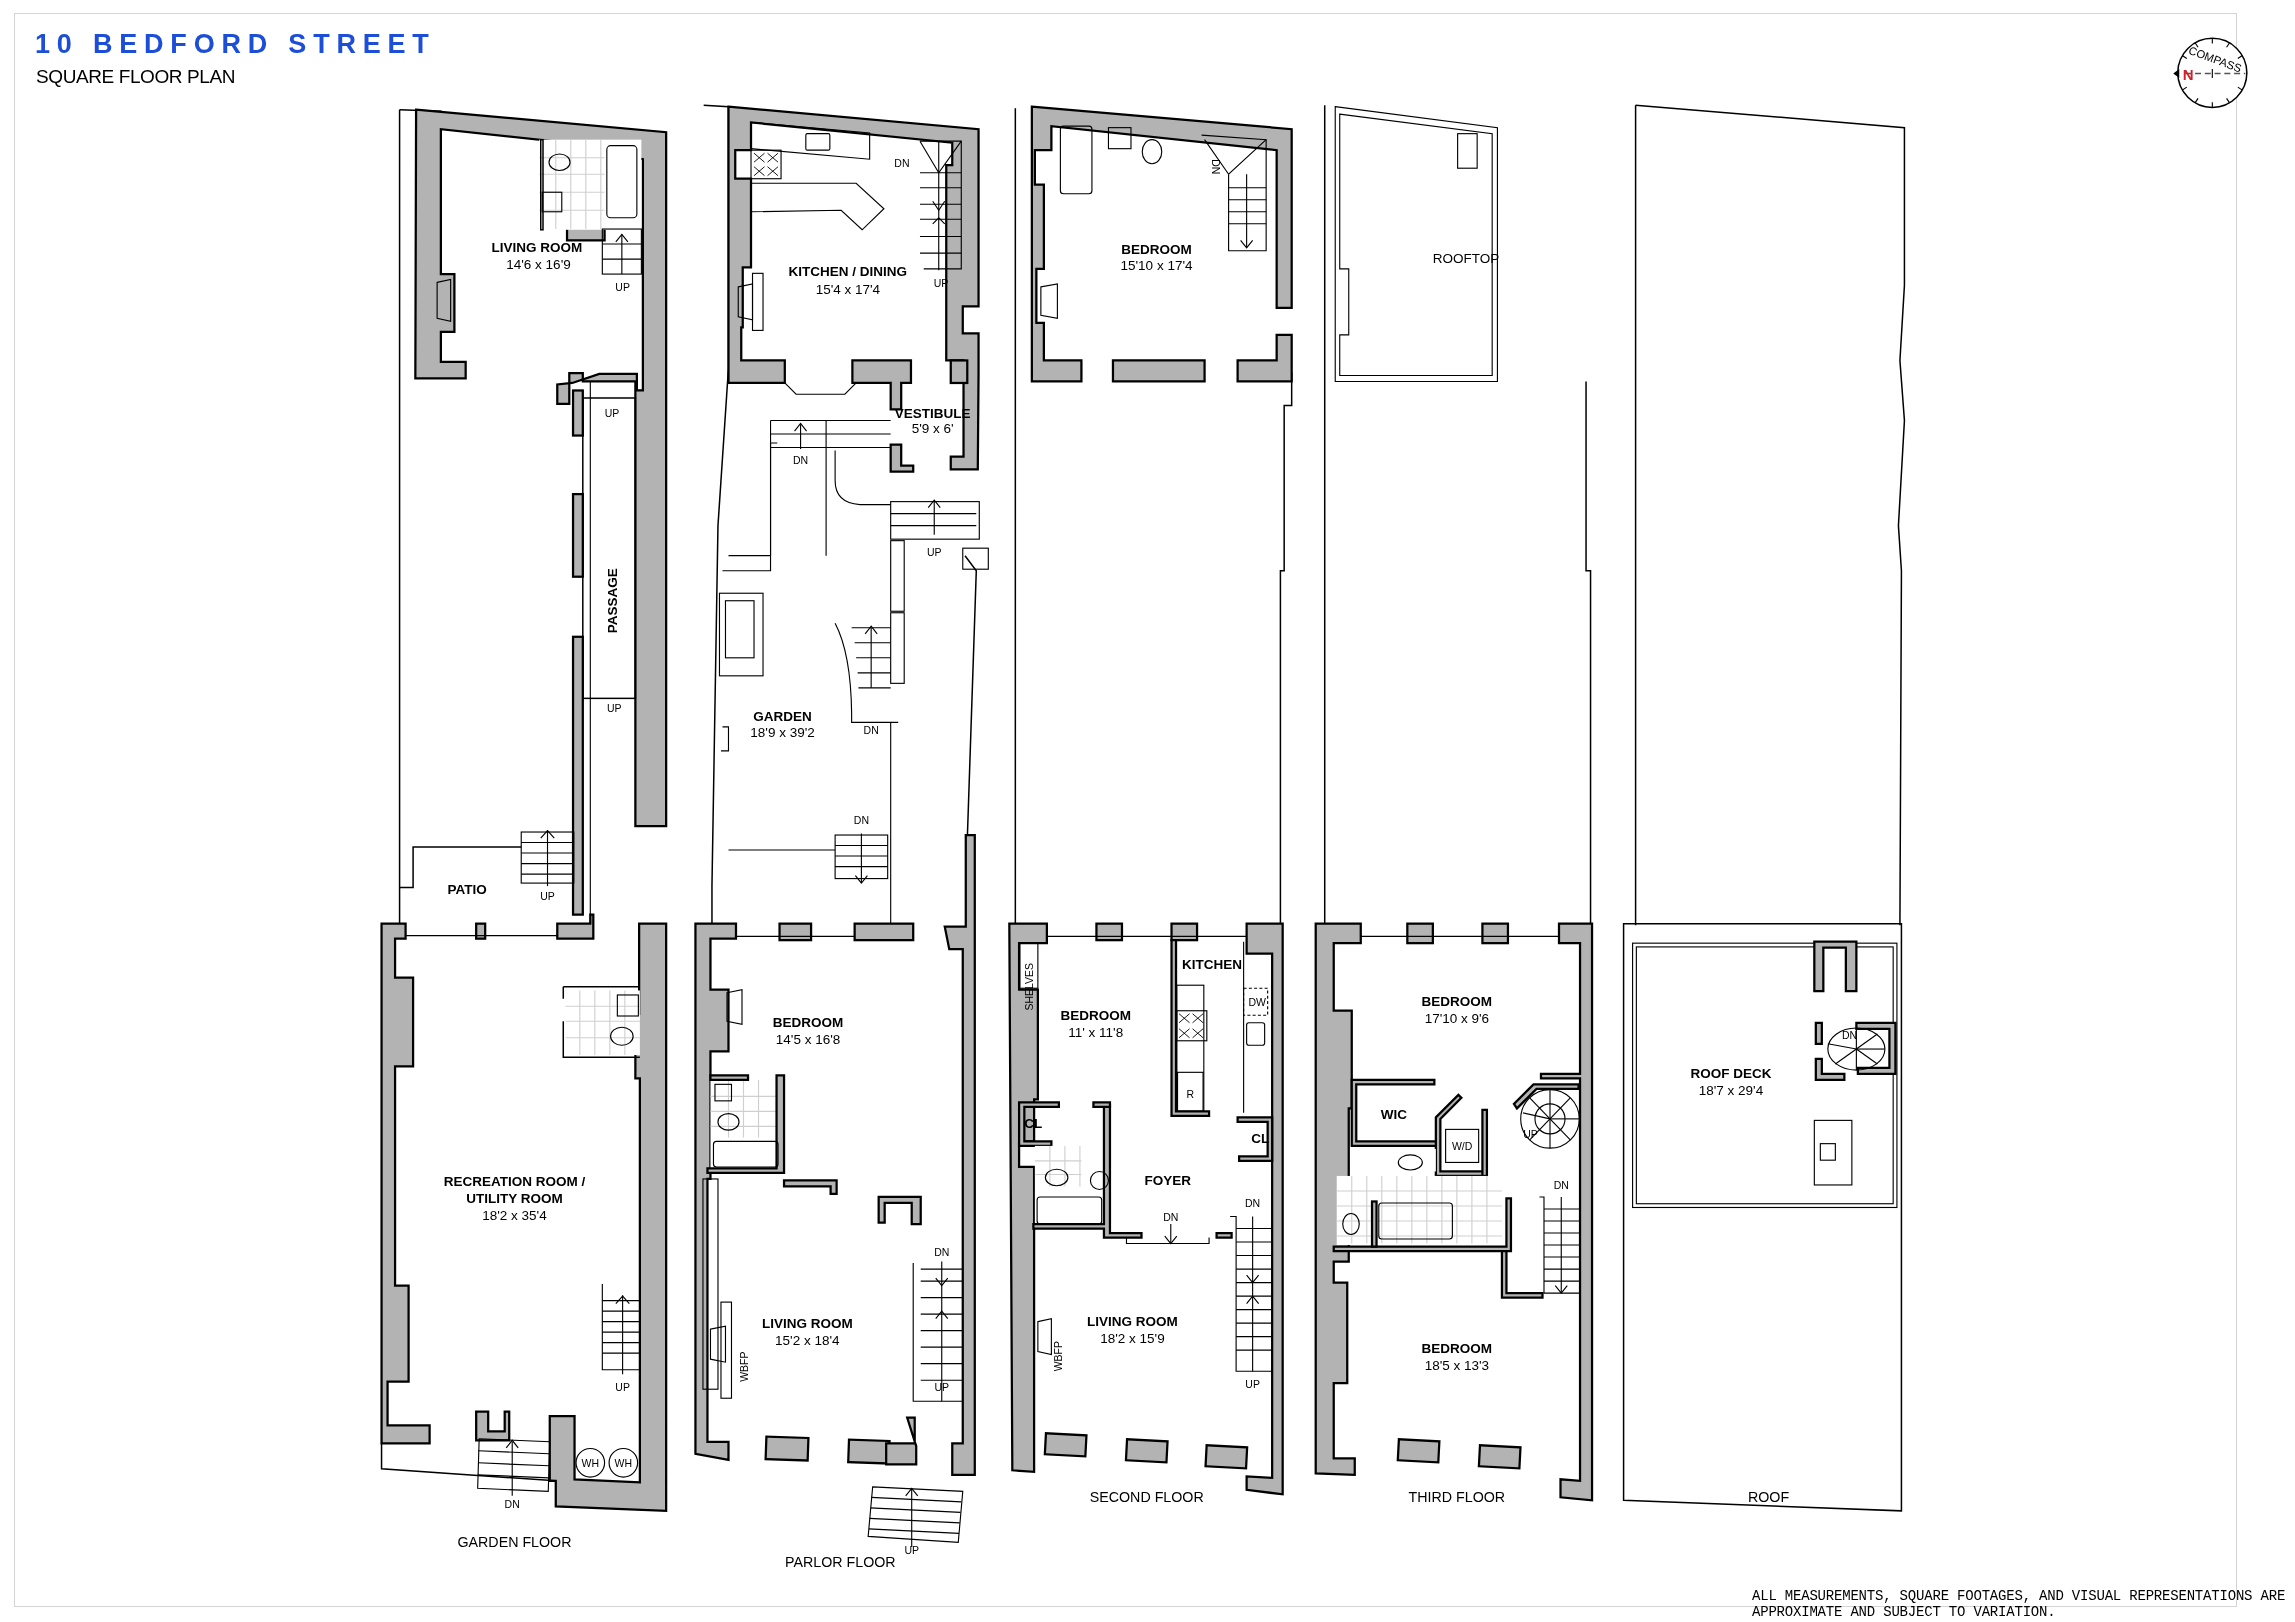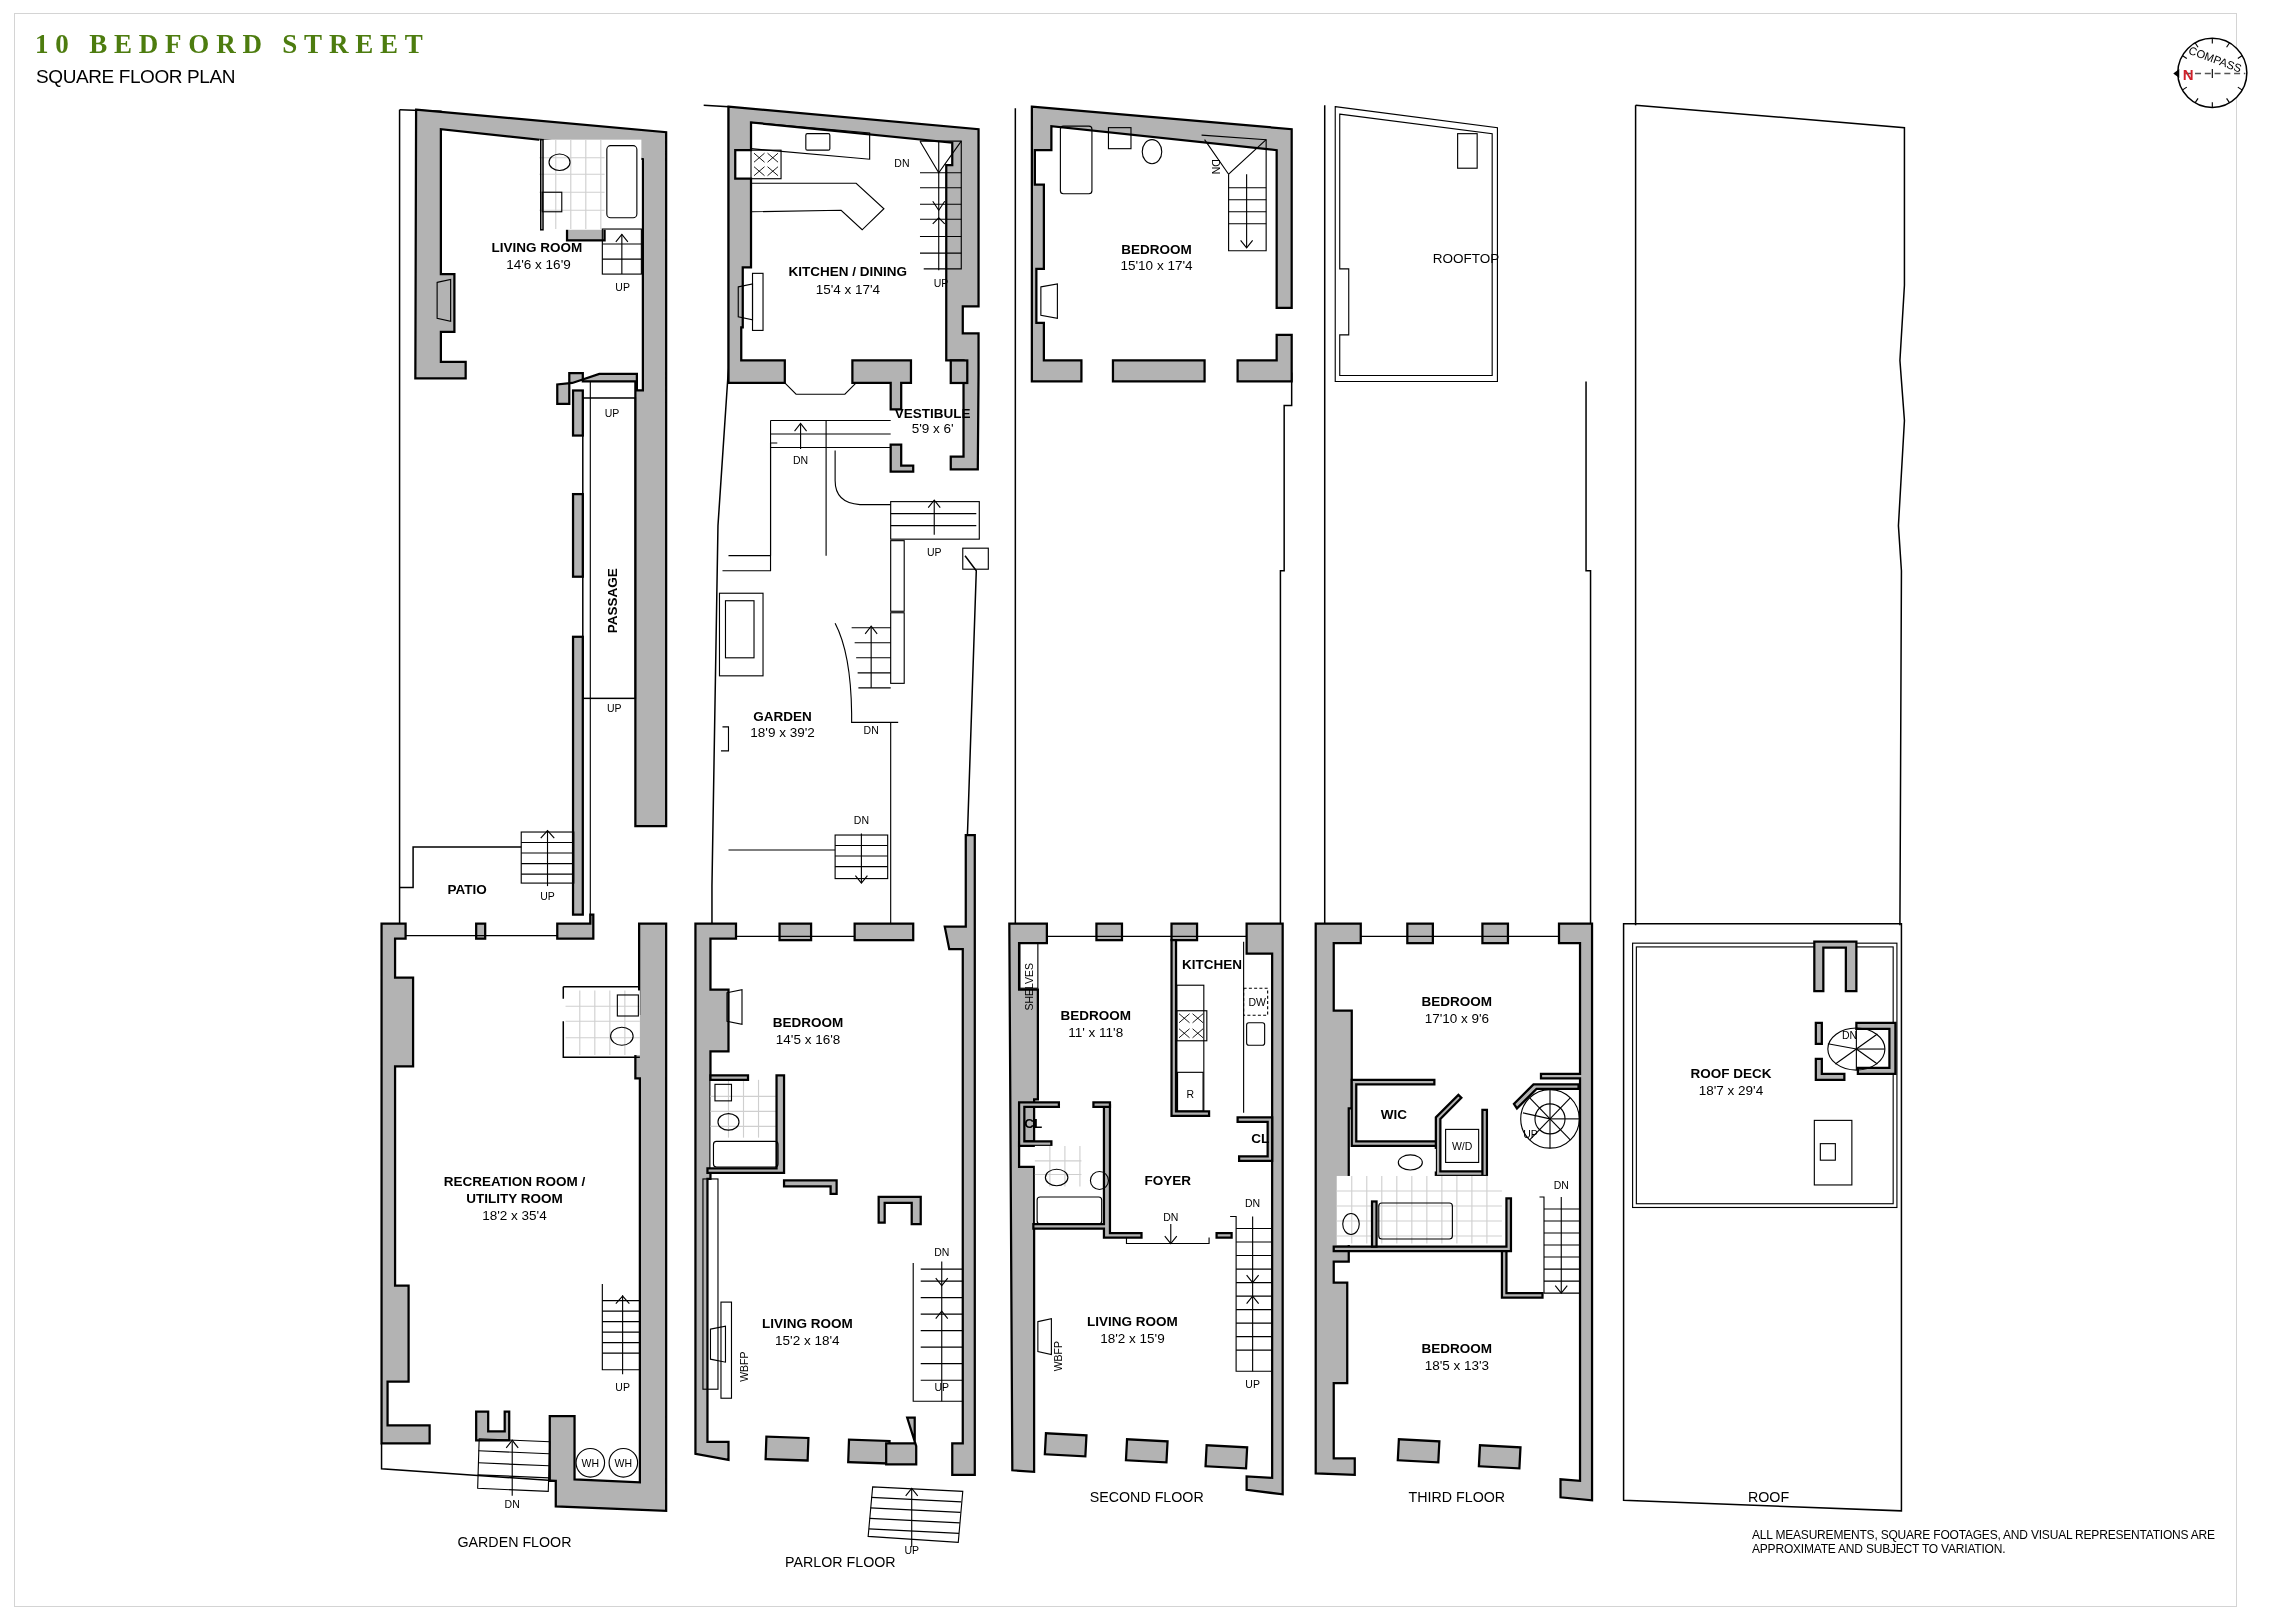--- a/index.html
+++ b/index.html
@@ -1,20 +1,20 @@
 <!DOCTYPE html>
 <html style="font-size:12px"><head>
 <meta charset="utf-8">
 <style>
   html, body { margin:0; padding:0; background:#ffffff; }
   body { width:2295px; height:1622px; position:relative; overflow:hidden; font-family:"Liberation Sans", sans-serif; }
   .frame { position:absolute; left:13.5px; top:12.8px; width:2223px; height:1594px; border:1.5px solid #d4d4d4; box-sizing:border-box; background:#fff; }
-  .title { position:absolute; left:35px; top:28.5px; font-family:Liberation Serif, serif; font-weight:bold; font-size:27px; letter-spacing:6.8px; color:#4d7c0f; }
+  .title { position:absolute; left:35px; top:28.5px; font-family:Liberation Sans, sans-serif; font-weight:bold; font-size:27px; letter-spacing:6.8px; color:#1d4ed8; }
   .subtitle { position:absolute; left:36px; top:66px; font-family:"Liberation Sans", sans-serif; font-size:19px; color:#000; letter-spacing:-0.4px; }
-  .disclaimer { position:absolute; left:1752px; top:1528px; font-family:Liberation Sans, sans-serif; font-size:12px; color:#000; letter-spacing:-0.2px; }
+  .disclaimer { position:absolute; left:1752px; top:1588px; font-family:Liberation Mono, monospace; font-size:14px; color:#000; letter-spacing:-0.2px; }
   svg.plan { position:absolute; left:0; top:0; }
   .wall { fill:#b3b3b3; stroke:#000; stroke-width:3; }
   .line { fill:none; stroke:#000; stroke-width:2; }
   .thin { fill:none; stroke:#000; stroke-width:1.5; }
   .tile { stroke:#cfcfcf; stroke-width:1.5; }
   .room-name { font-family:"Liberation Sans", sans-serif; font-weight:bold; font-size:18px; fill:#000; text-anchor:middle; }
   .room-dim { font-family:"Liberation Sans", sans-serif; font-size:18px; fill:#000; text-anchor:middle; }
   .lbl { font-family:"Liberation Sans", sans-serif; font-size:14px; fill:#000; text-anchor:middle; }
   .floor-lbl { font-family:"Liberation Sans", sans-serif; font-size:19px; fill:#000; text-anchor:middle; }
   .plain-name { font-family:"Liberation Sans", sans-serif; font-size:18px; fill:#000; text-anchor:middle; }

